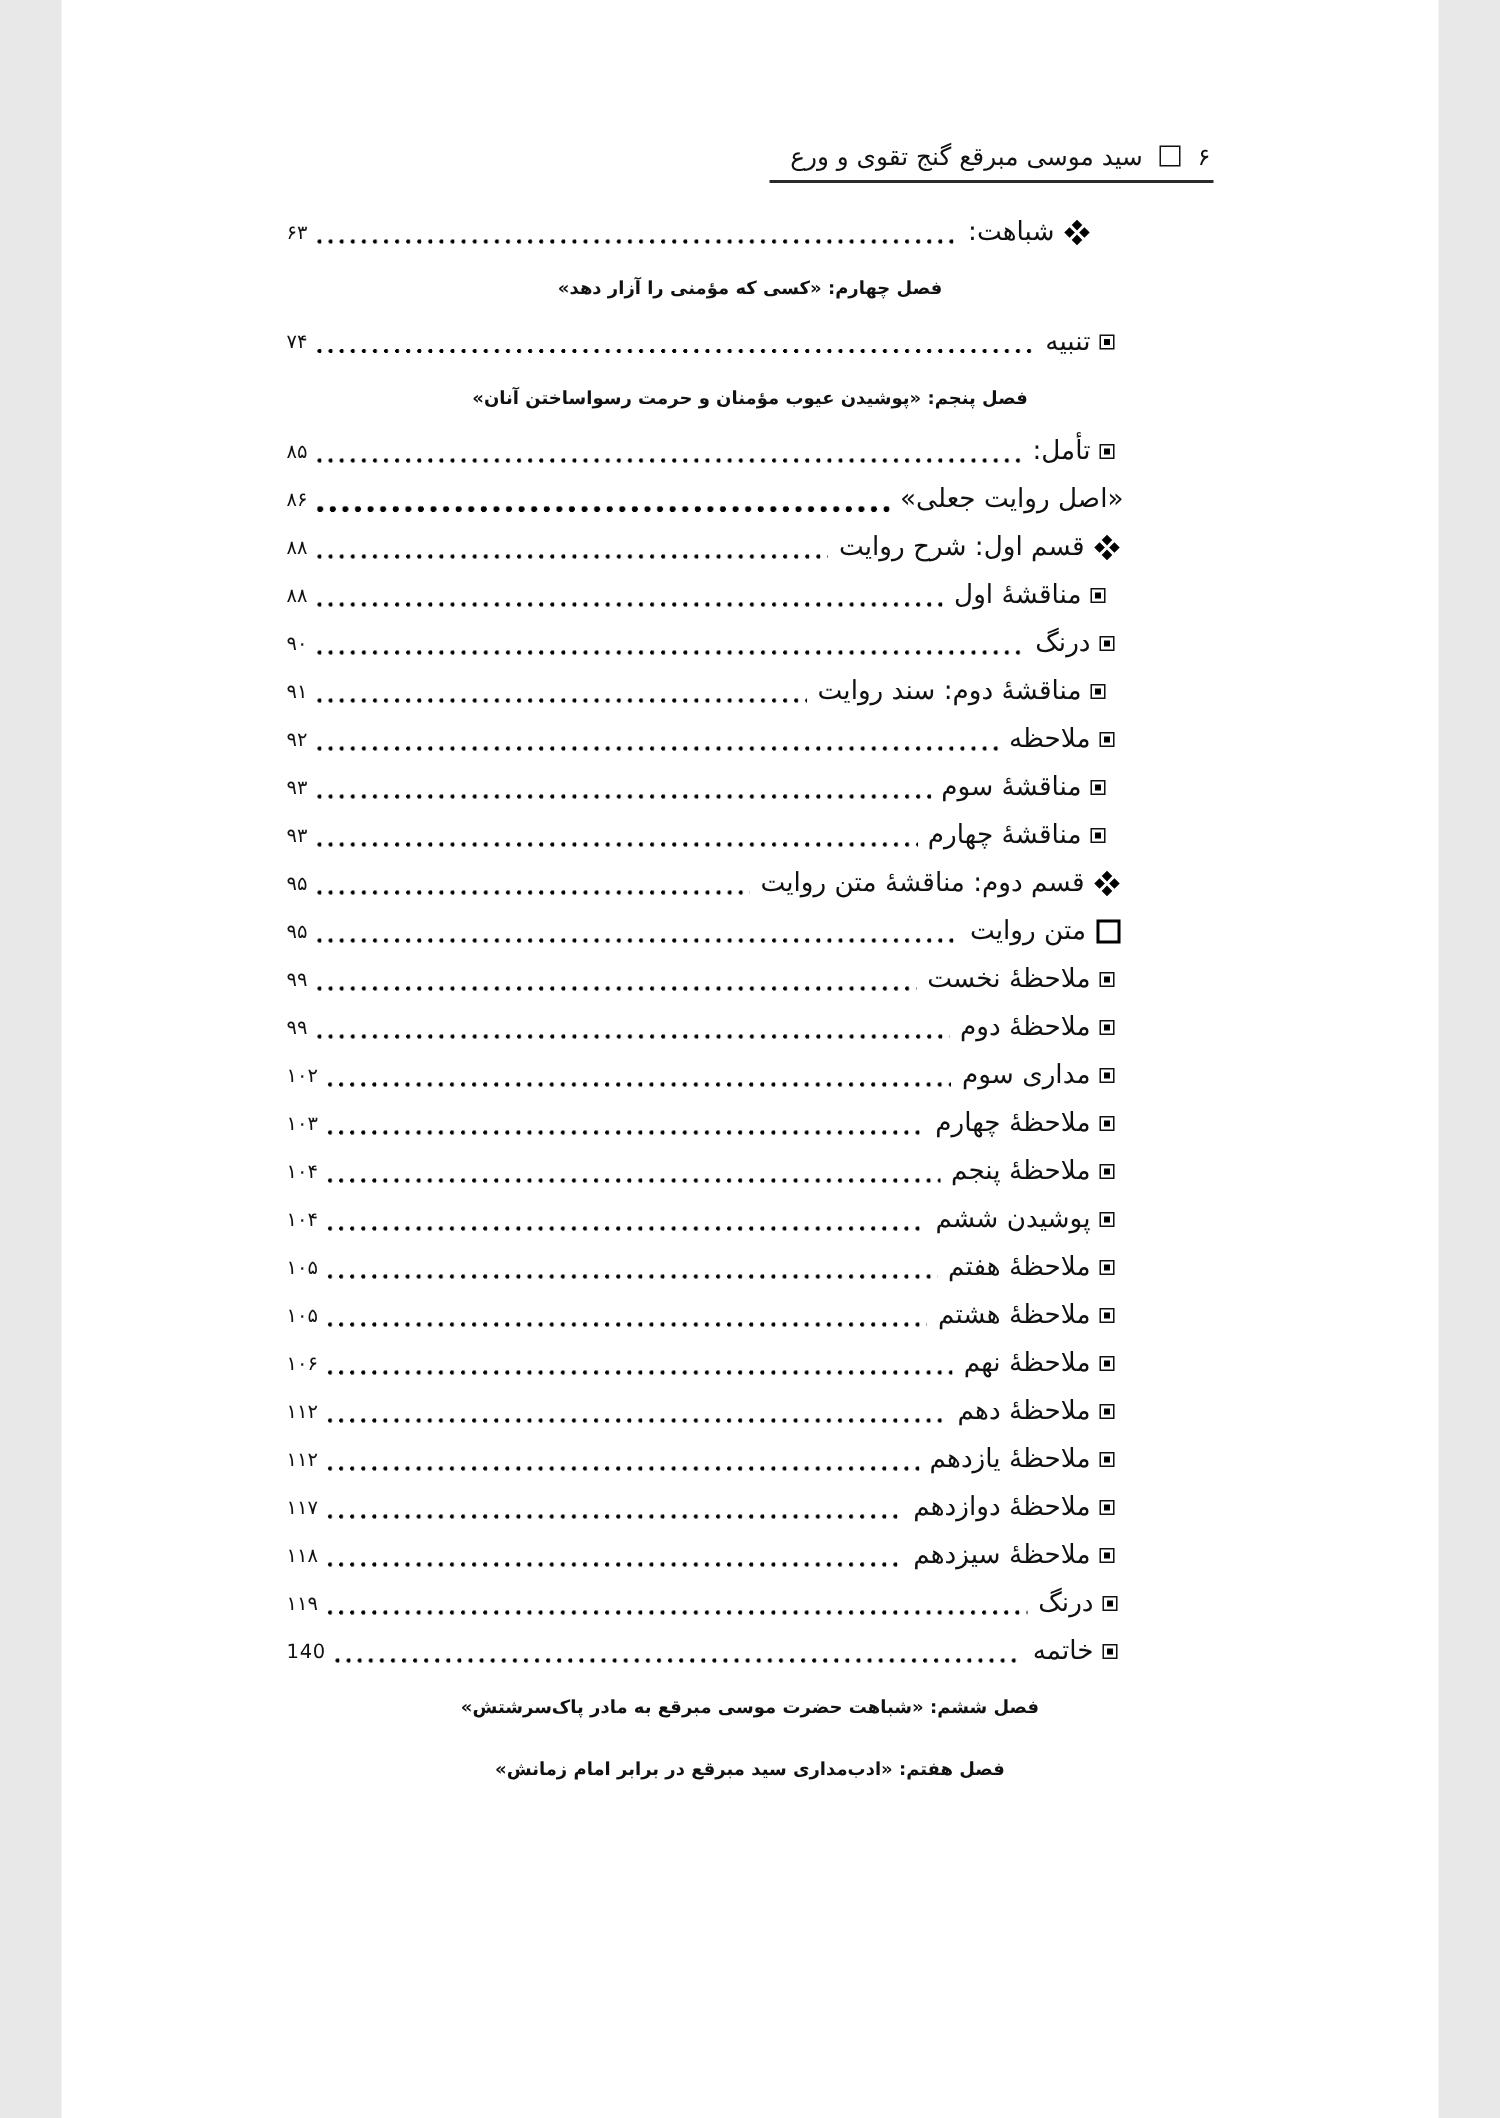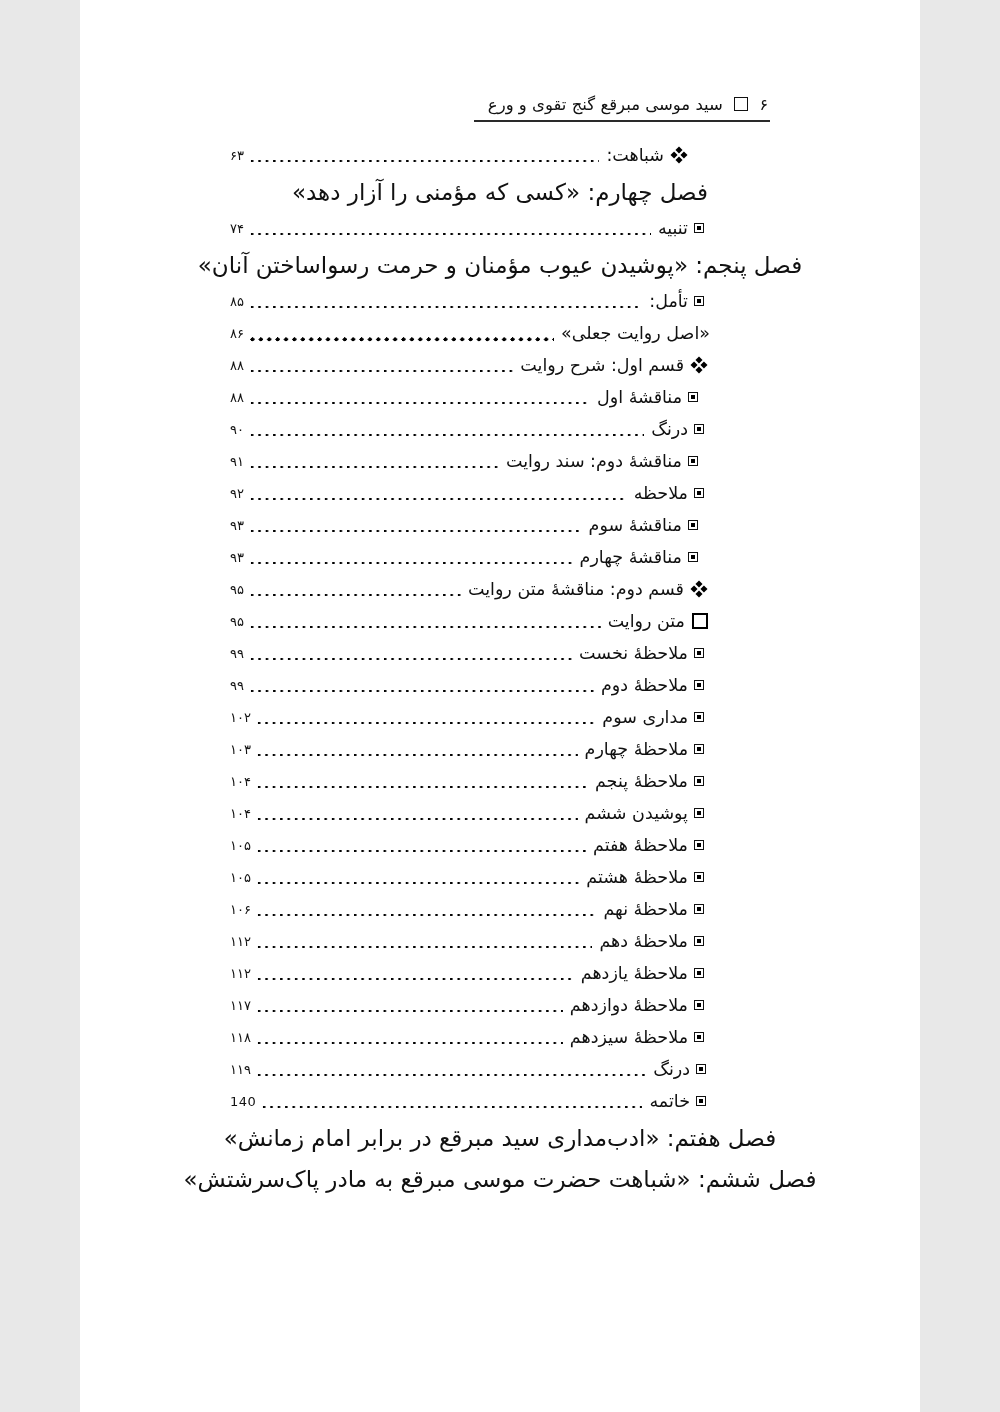--- a/index.html
+++ b/index.html
@@ -1,17 +1,17 @@
 <!DOCTYPE html>
 <html lang="fa" dir="rtl"><head>
 <meta charset="utf-8">
 <style>
   html,body{margin:0;padding:0;background:#e8e8e8;}
   .page{
-    width:840px;height:1412px;background:#ffffff;margin:0 auto;
+    width:918px;height:1412px;background:#ffffff;margin:0 auto;
     box-sizing:border-box;padding:95px 150px 0 150px;
     direction:rtl;
     font-family:"DejaVu Sans",sans-serif;
     color:#111;
     overflow:hidden;
   }
   
   .header{text-align:right;}
   .header-inner{
     display:inline-block;
@@ -58,21 +58,21 @@
     flex:none;margin-left:6px;
   }
   .b-sq b{width:4px;height:4px;background:#000;display:block;}
   .b-hsq{
     display:block;width:12px;height:12px;border:2.4px solid #000;background:#fff;
     flex:none;margin-left:7px;
   }
   
   .chapter{
     height:41px;display:flex;align-items:center;justify-content:center;
-    font-weight:normal;font-size:23px;text-align:center;white-space:nowrap;
+    font-weight:bold;font-size:12px;text-align:center;white-space:nowrap;
   }
 </style>
 </head>
 <body>
 
 <div class="page">
   <div class="header">
     <span class="header-inner">
       <span class="hnum">۶</span>
       <span class="hsq"></span>
@@ -303,16 +303,16 @@
         <span class="pg">۱۱۹</span>
       </div>
       <div class="row" style="padding-right: 64px;">
         <span class="b-sq">
           <b></b>
         </span>
         <span class="lab">خاتمه</span>
         <span class="leader"></span>
         <span class="pg">140</span>
       </div>
+      <div class="chapter">فصل ششم: «شباهت حضرت موسی مبرقع به مادر پاک‌سرشتش»</div>
       <div class="chapter">فصل هفتم: «ادب‌مداری سید مبرقع در برابر امام زمانش»</div>
-      <div class="chapter">فصل ششم: «شباهت حضرت موسی مبرقع به مادر پاک‌سرشتش»</div>
     </div>
 </div>
 
 </body></html>

